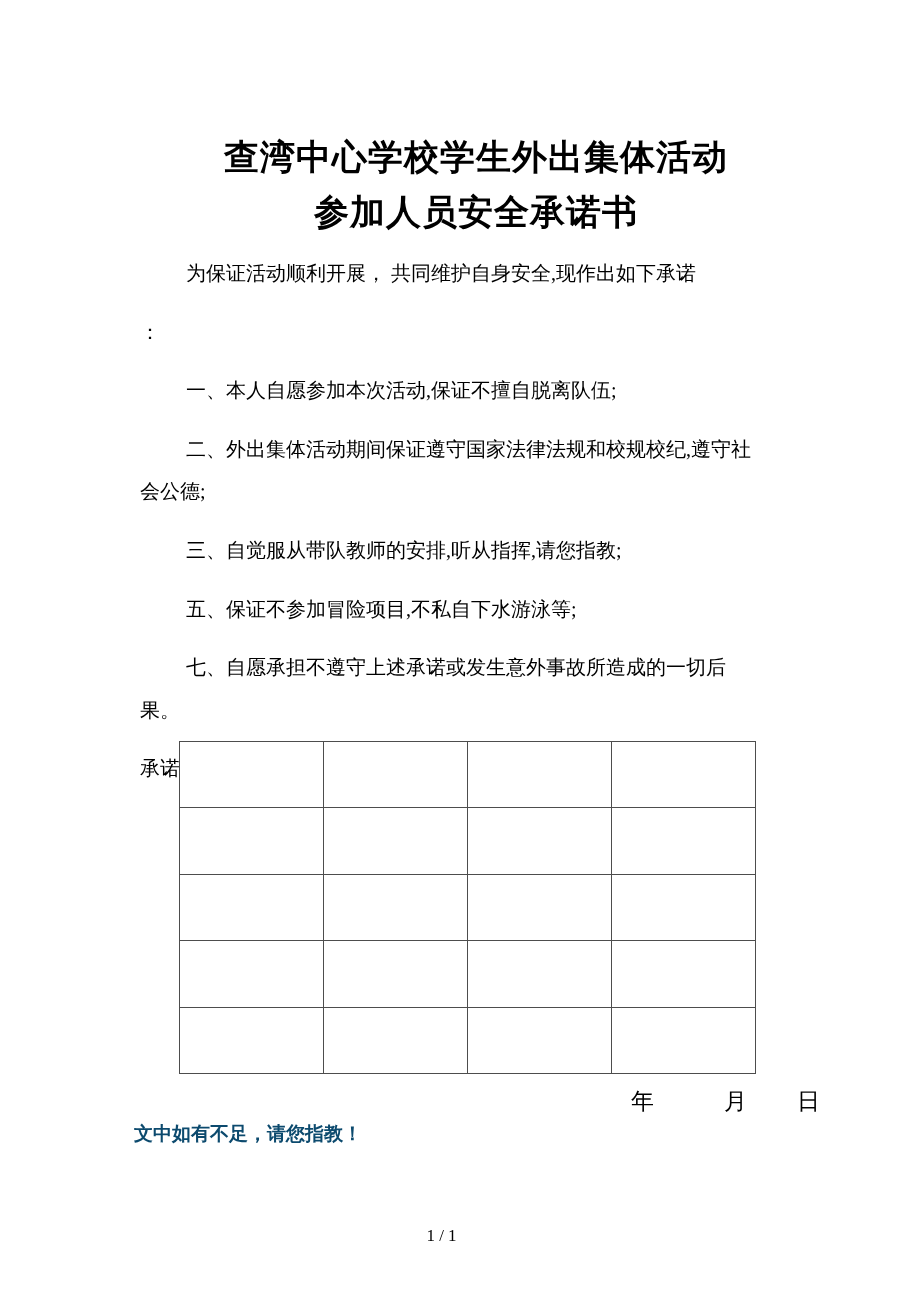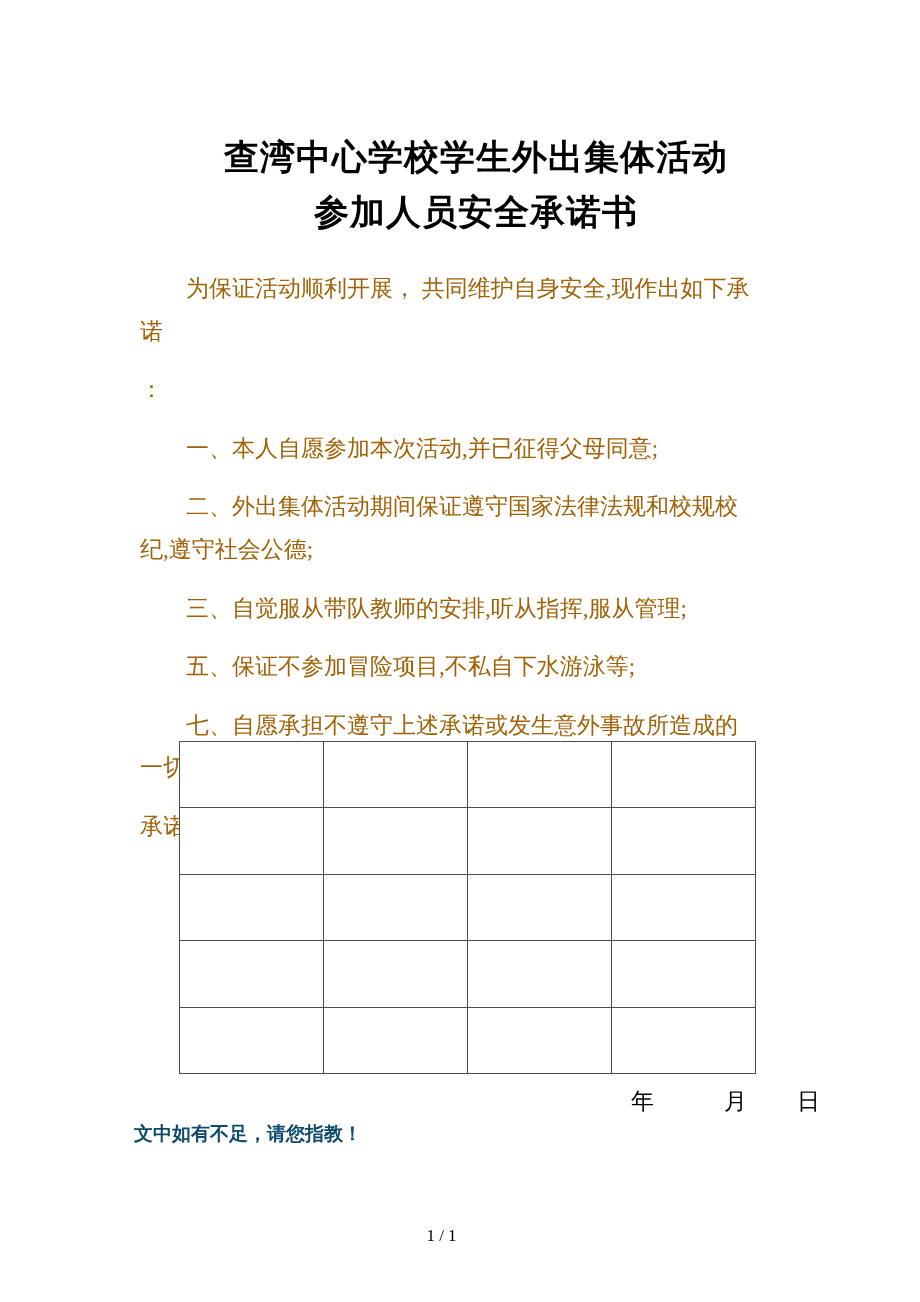--- a/index.html
+++ b/index.html
@@ -22,25 +22,25 @@
     font-weight: bold;
     font-size: 35px;
     letter-spacing: 1px;
     color: #000000;
   }
   .doc-title.line1 { top: 110px; }
   .doc-title.line2 { top: 165px; }
   .body-text {
     position: absolute;
     left: 108px;
-    top: 236px;
+    top: 220px;
     width: 652px;
-    font-size: 23px;
+    font-size: 20px;
     line-height: 42.6px;
-    color: #a16207;
+    color: #000000;
   }
   .body-text p { margin: 0; }
   .body-text p.indent { text-indent: 46px; }
   .sig-table {
     position: absolute;
     left: 163px;
     top: 725px;
     width: 577px;
     height: 333px;
     border-collapse: collapse;
@@ -87,23 +87,23 @@
 
 <div class="page">
 
   <div class="doc-title line1">查湾中心学校学生外出集体活动</div>
 
   <div class="doc-title line2">参加人员安全承诺书</div>
 
   <div class="body-text">
     <p class="indent">为保证活动顺利开展， 共同维护自身安全,现作出如下承诺</p>
     <p>：</p>
-    <p class="indent">一、本人自愿参加本次活动,并已征得父母同意;</p>
+    <p class="indent">一、本人自愿参加本次活动,保证不擅自脱离队伍;</p>
     <p class="indent">二、外出集体活动期间保证遵守国家法律法规和校规校纪,遵守社会公德;</p>
-    <p class="indent">三、自觉服从带队教师的安排,听从指挥,服从管理;</p>
+    <p class="indent">三、自觉服从带队教师的安排,听从指挥,请您指教;</p>
     <p class="indent">五、保证不参加冒险项目,不私自下水游泳等;</p>
     <p class="indent">七、自愿承担不遵守上述承诺或发生意外事故所造成的一切后果。</p>
     <p>承诺人签名:</p>
   </div>
 
   <table class="sig-table">
     <tbody>
 
     <tr>
           <td></td>

